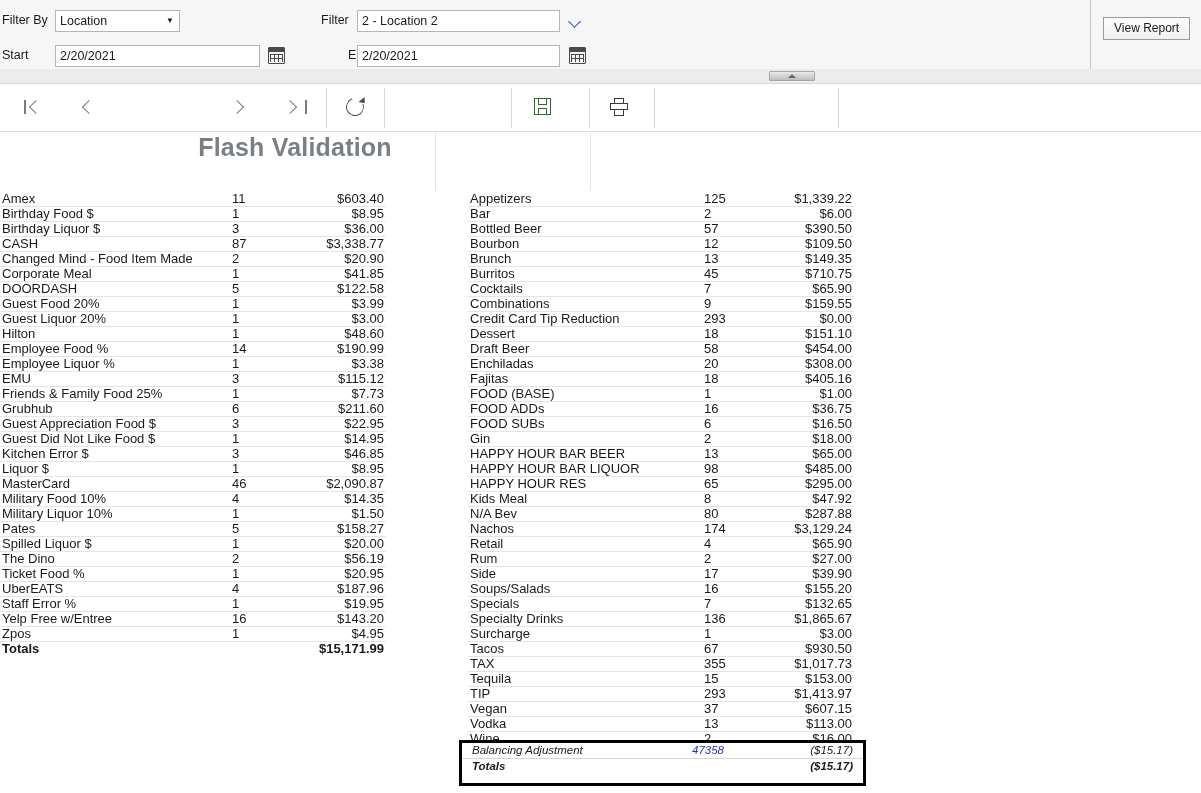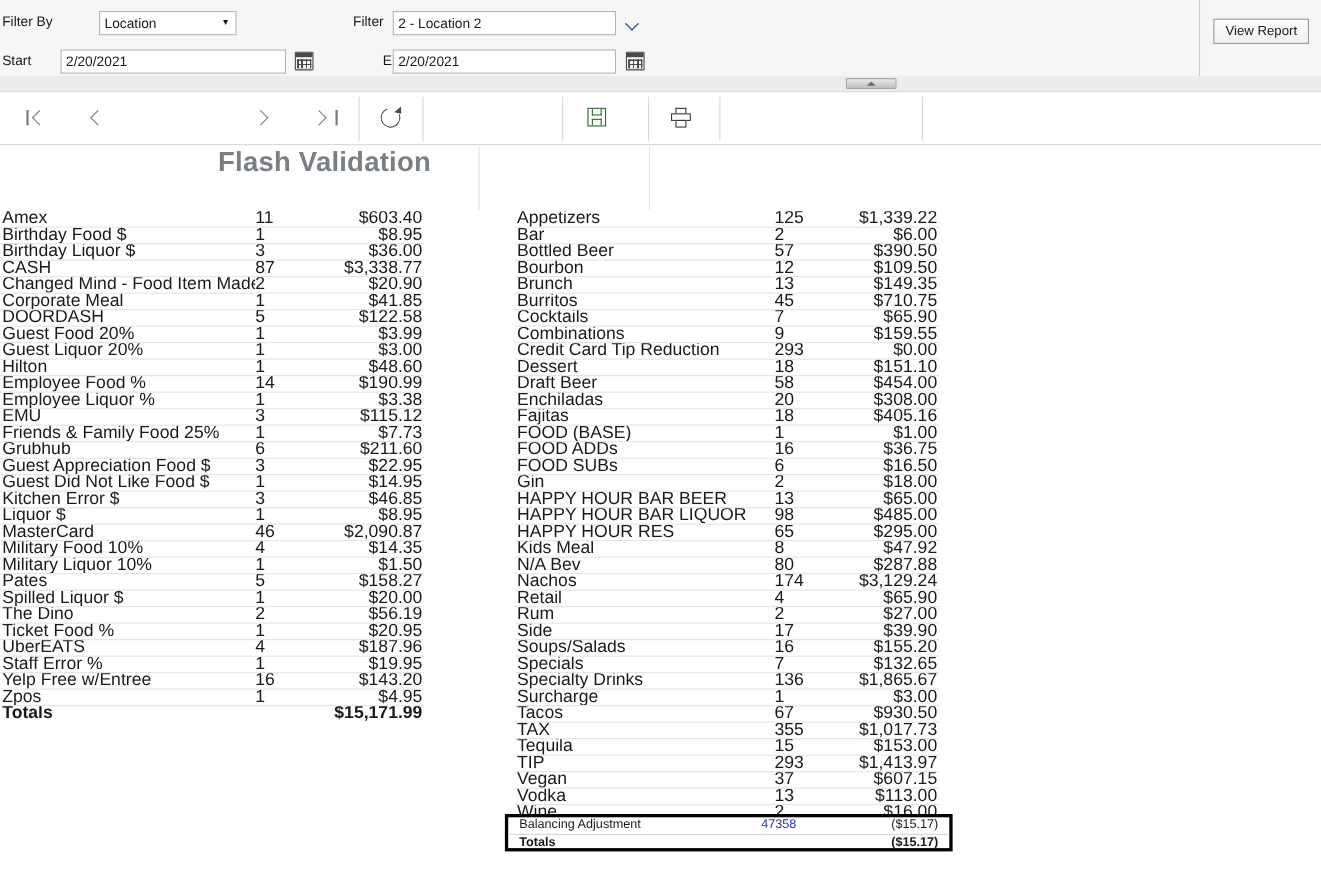--- a/index.html
+++ b/index.html
@@ -49,21 +49,20 @@
   .param-select {
     position: absolute;
     box-sizing: border-box;
     background: #ffffff;
     border: 1px solid #b5b5b5;
     height: 22px;
     font-size: 12.5px;
     color: #1a1a1a;
     line-height: 20px;
     padding: 0 4px;
-    margin-left: 35px;
   }
   .param-select .sel-caret {
     position: absolute;
     right: 5px;
     top: 50%;
     transform: translateY(-50%);
     font-size: 8px;
     color: #1a1a1a;
     line-height: 1;
   }
@@ -366,21 +365,21 @@
   }
   .rule-v {
     position: absolute;
     width: 1px;
     background: #e2e2e2;
   }
 
   .tbl {
     position: absolute;
     border-collapse: collapse;
-    font-size: 16px;
+    font-size: 13px;
     color: #1a1a1a;
     table-layout: fixed;
   }
   .tbl td {
     padding: 0;
     height: 14px;
     line-height: 14px;
     border-bottom: 1px solid #e4e4e4;
     vertical-align: middle;
     overflow: hidden;
@@ -895,21 +894,21 @@
             <td class="c-amt">$16.00</td>
           </tr>
           <tr class="totals">
             <td class="c-name">Totals</td>
             <td class="c-qty"></td>
             <td class="c-amt">$15,171.99</td>
           </tr>
         </tbody>
     </table>
 
-    <div class="balance-box" style="left:459px; top:607px; width:407px; height:34px;">
+    <div class="balance-box" style="left:459px; top:607px; width:407px; height:46px;font-style:italic;">
       <table>
         <colgroup>
           <col style="width:230px;">
           <col style="width:78px;">
           <col style="width:93px;">
         </colgroup>
         <tbody>
           <tr class="adj">
             <td class="b-name">Balancing Adjustment</td>
             <td class="b-qty">47358</td>

